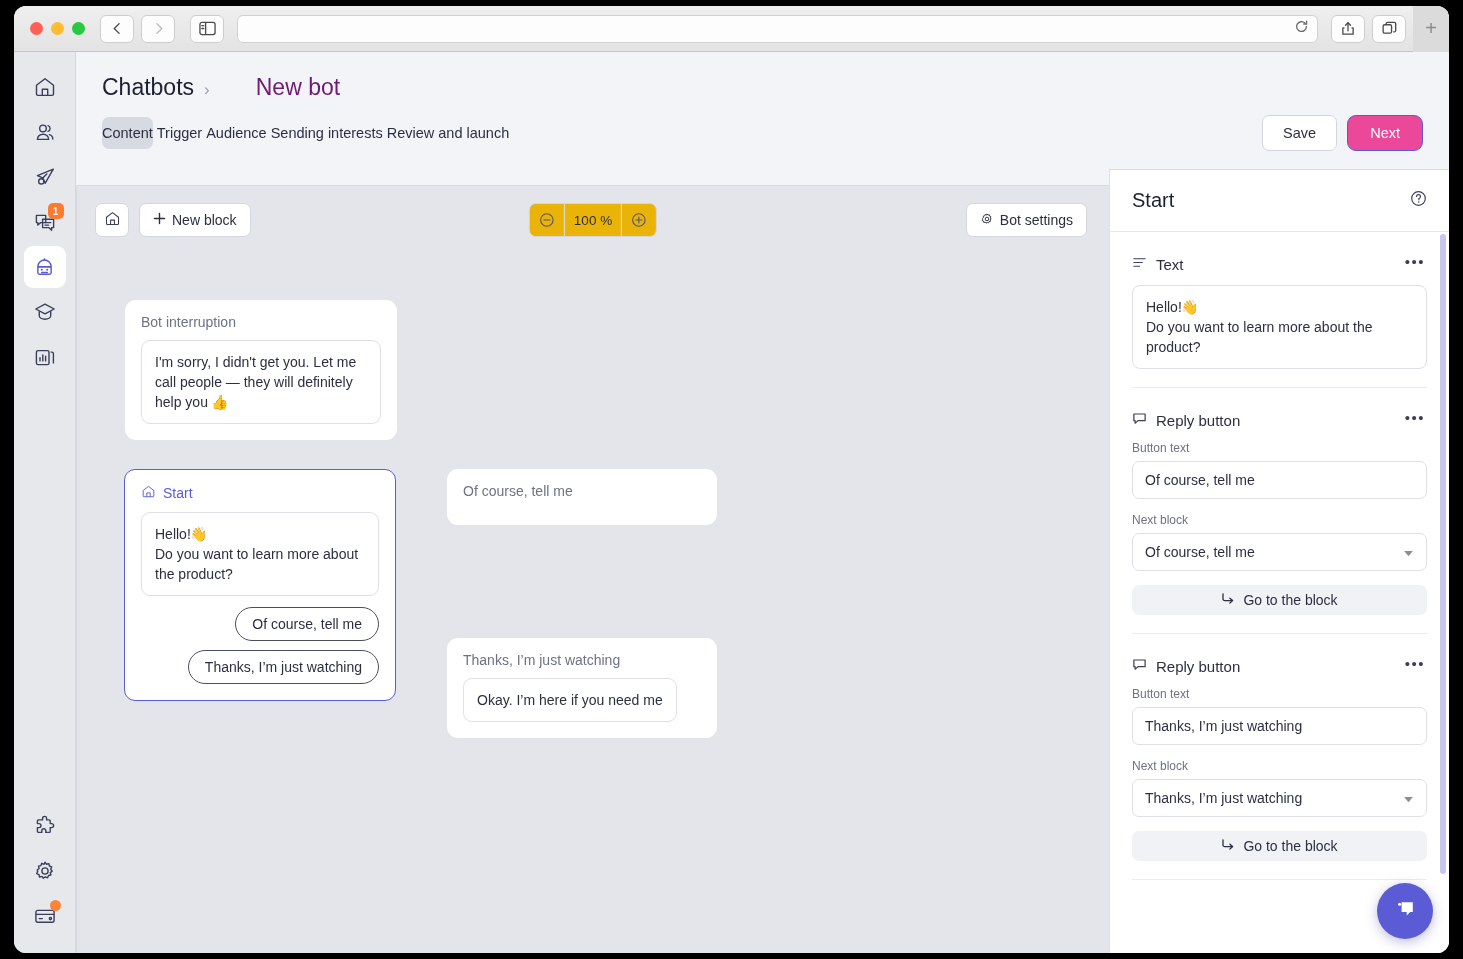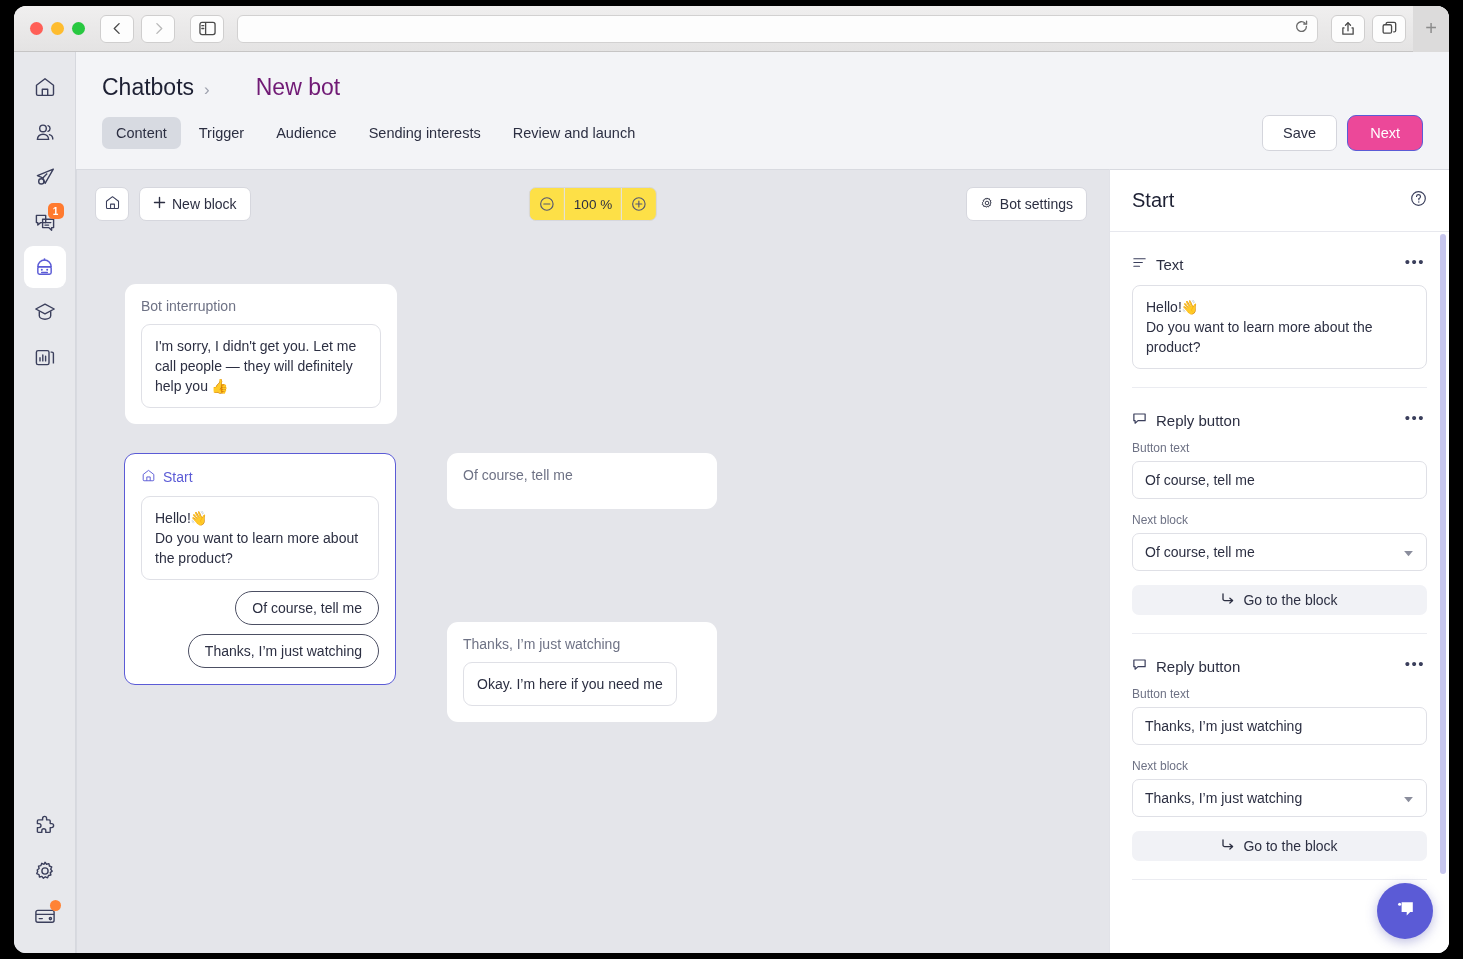--- a/index.html
+++ b/index.html
@@ -118,21 +118,21 @@
   .crumb .sep { color: #9ea1ae; font-size: 17px; }
   .crumb .c2 { color: #701a75; margin-left: 36px; }
 
   .tabsrow {
     display: flex; align-items: center;
     margin-top: 16px;
     position: relative;
   }
   .tabs { display: flex; gap: 4px; }
   .tab {
-    padding: 8px 14px;
+    padding: 8px 0;
     border-radius: 7px;
     font-size: 14.5px;
     color: #2c2f42;
   }
   .tab.active { background: #d7dae1; }
   .hdr-actions { position: absolute; right: 0; display: flex; gap: 10px; }
   .btn-save {
     padding: 9px 20px;
     background: #fff;
     border: 1px solid #d4d5dc;
@@ -153,20 +153,21 @@
 
   
   .canvas-wrap {
     flex: 1;
     background: #e4e5ea;
     border-top: 1px solid #d8dae0;
     border-left: 1px solid #d8dae0;
     position: relative;
     overflow: hidden;
     min-width: 0;
+    margin-top: 16px;
   }
   .canvas-toolbar {
     position: absolute;
     left: 0; right: 0; top: 0;
     height: 68px;
     display: flex; align-items: center;
     padding: 0 18px;
   }
   .tb-left { display: flex; gap: 10px; }
   .tb-btn {
@@ -179,21 +180,21 @@
     padding: 0 13px;
     font-size: 14px;
     color: #2c2f42;
   }
   .tb-btn.sq { width: 34px; padding: 0; }
   .zoomgrp {
     position: absolute;
     left: 50%; transform: translateX(-50%);
     display: flex;
     height: 34px;
-    background: #fde047;
+    background: #eab308;
     border: 1px solid #d6d7de;
     border-radius: 7px;
     overflow: hidden;
   }
   .zbtn {
     width: 34px;
     display: flex; align-items: center; justify-content: center;
     color: #555870;
   }
   .zval {

